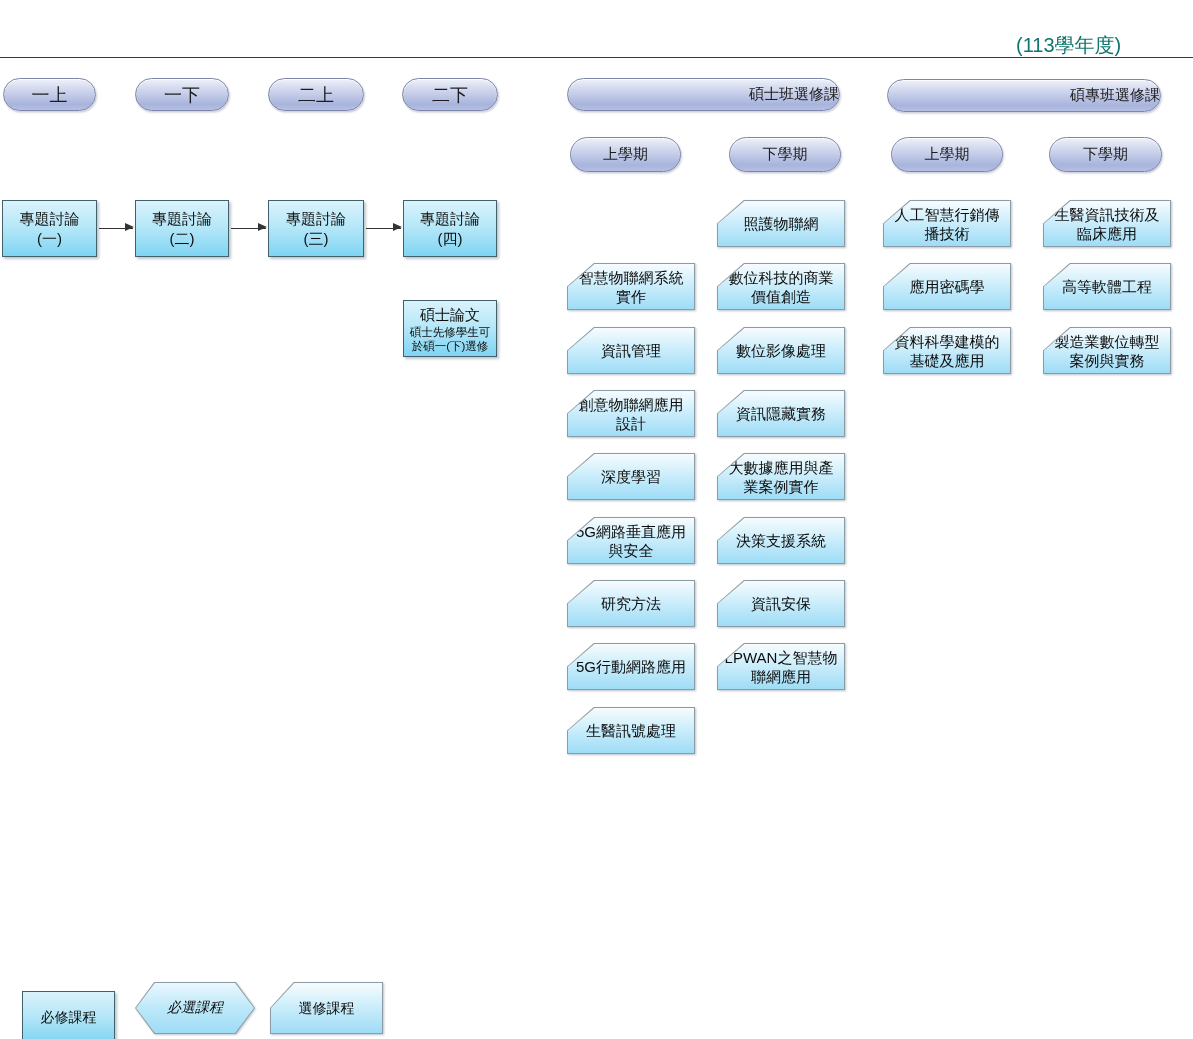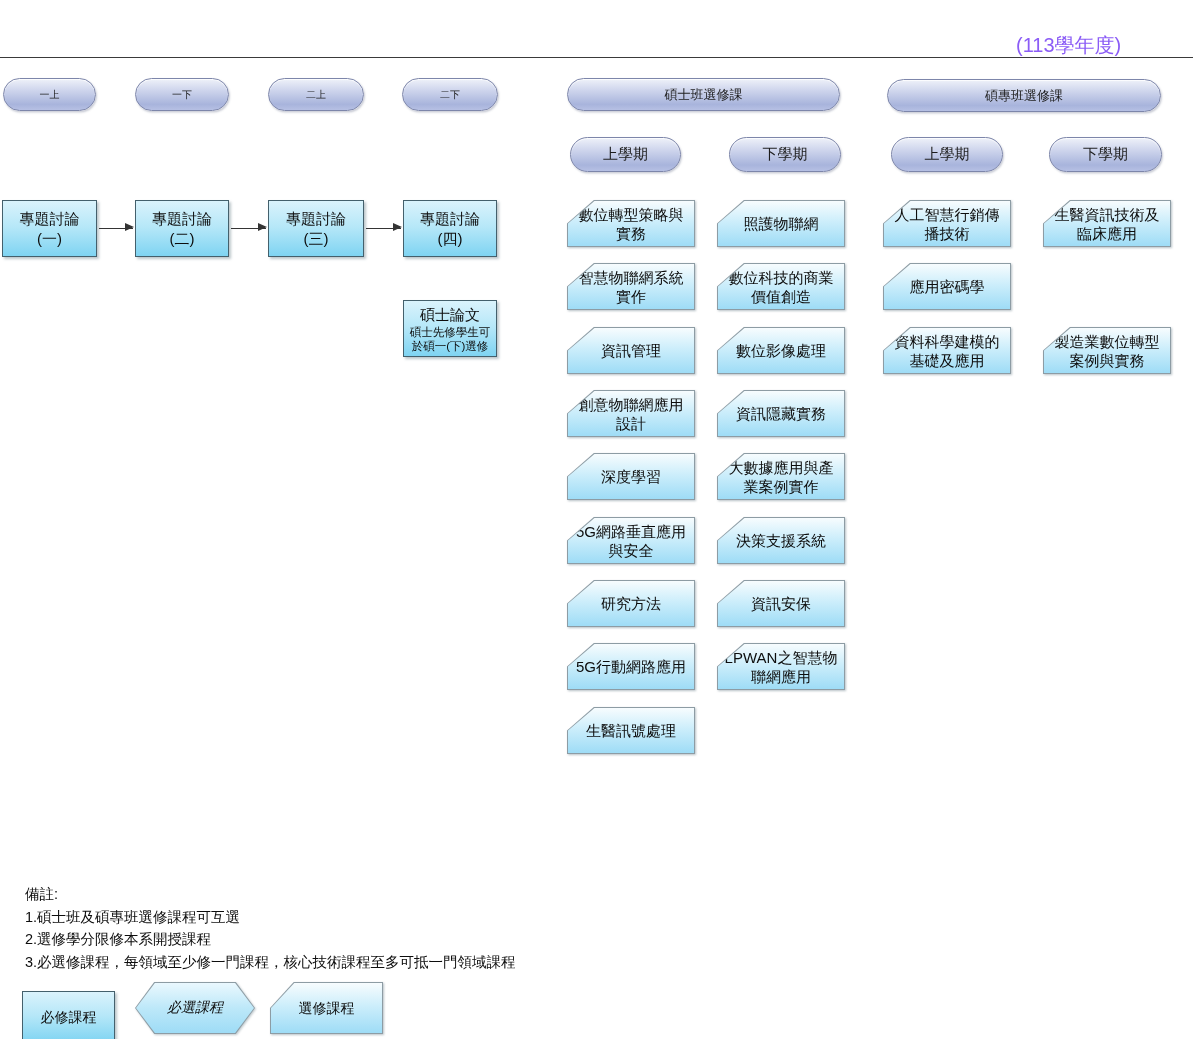--- a/index.html
+++ b/index.html
@@ -3,32 +3,32 @@
 <meta charset="utf-8">
 <style>
   * { margin:0; padding:0; box-sizing:border-box; }
   html,body { background:#ffffff; }
   body { font-family:"Liberation Sans","DejaVu Sans",sans-serif; color:#111; }
   #canvas { position:relative; width:1193px; height:1039px; background:#fff; overflow:hidden; }
 
   
   .title { position:absolute; top:10px; left:0; width:100%; text-align:center;
            font-size:30px; letter-spacing:3px; color:#0d0d0d; }
-  .year  { position:absolute; top:32px; left:1016px; font-size:20px; color:#8b5cf6; }
+  .year  { position:absolute; top:32px; left:1016px; font-size:20px; color:#0f766e; }
   .divider { position:absolute; top:57px; left:0; width:1193px; height:0;
              border-top:1.6px solid #3a3a3a; }
 
   
   .pill { position:absolute; height:33px; border-radius:17px;
           border:1.4px solid #7d86aa;
           background:linear-gradient(180deg,#eef1f9 0%,#cdd4ec 38%,#a8b4dc 82%,#b6c0e4 100%);
           box-shadow:inset 0 1px 1px rgba(255,255,255,.85), 1px 1.5px 2px rgba(80,90,120,.30);
           display:flex; align-items:center; justify-content:center;
-          font-size:10px; color:#1c1c1c; }
-  .pill.big { font-size:13px; }
+          font-size:18px; color:#1c1c1c; }
+  .pill.big { font-size:15px;justify-content:flex-end; }
   .pill.term { height:35px; border-radius:18px; font-size:15px;font-family:Liberation Serif, serif; }
 
   
   .req { position:absolute; border:1.3px solid #44606c;
          background:linear-gradient(180deg,#daf3fc 0%,#b5e7f8 48%,#7fd4f2 100%);
          box-shadow:2px 2px 2.5px rgba(90,115,125,.40);
          display:flex; flex-direction:column; align-items:center; justify-content:center;
          text-align:center; font-size:15px; line-height:20px; color:#0d0d0d; }
   .req .sub1 { font-size:11.5px; line-height:14px; }
 
@@ -130,27 +130,20 @@
     <span>專題討論</span>
     <span>(四)</span>
   </div>
 
   <div class="req" style="left:403px;top:300px;width:94px;height:57px">
     <span>碩士論文</span>
     <span class="sub1">碩士先修學生可</span>
     <span class="sub1">於碩一(下)選修</span>
   </div>
 
-  <div class="elect" style="left:567px;top:200px">
-      <div class="bd">
-        <div class="fl">
-          <span>數位轉型策略與實務</span>
-        </div>
-      </div>
-    </div>
   <div class="elect" style="left:567px;top:263px">
       <div class="bd">
         <div class="fl">
           <span>智慧物聯網系統實作</span>
         </div>
       </div>
     </div>
   <div class="elect" style="left:567px;top:327px">
       <div class="bd">
         <div class="fl">
@@ -280,34 +273,35 @@
       </div>
     </div>
 
   <div class="elect" style="left:1043px;top:200px">
       <div class="bd">
         <div class="fl">
           <span>生醫資訊技術及臨床應用</span>
         </div>
       </div>
     </div>
+  <div class="elect" style="left:1043px;top:263px">
+      <div class="bd">
+        <div class="fl">
+          <span>高等軟體工程</span>
+        </div>
+      </div>
+    </div>
   <div class="elect" style="left:1043px;top:327px">
       <div class="bd">
         <div class="fl">
           <span>製造業數位轉型案例與實務</span>
         </div>
       </div>
     </div>
 
-  <div class="notes">
-    <div>備註:</div>
-    <div>1.碩士班及碩專班選修課程可互選</div>
-    <div>2.選修學分限修本系開授課程</div>
-    <div>3.必選修課程，每領域至少修一門課程，核心技術課程至多可抵一門領域課程</div>
-  </div>
 
   <div class="req leg-rect" style="left:22px;width:93px">
     <span>必修課程</span>
   </div>
   <div class="hexwrap" style="left:135px">
     <div class="bd">
       <div class="fl">
           <span>必選課程</span>
         </div>
     </div>

